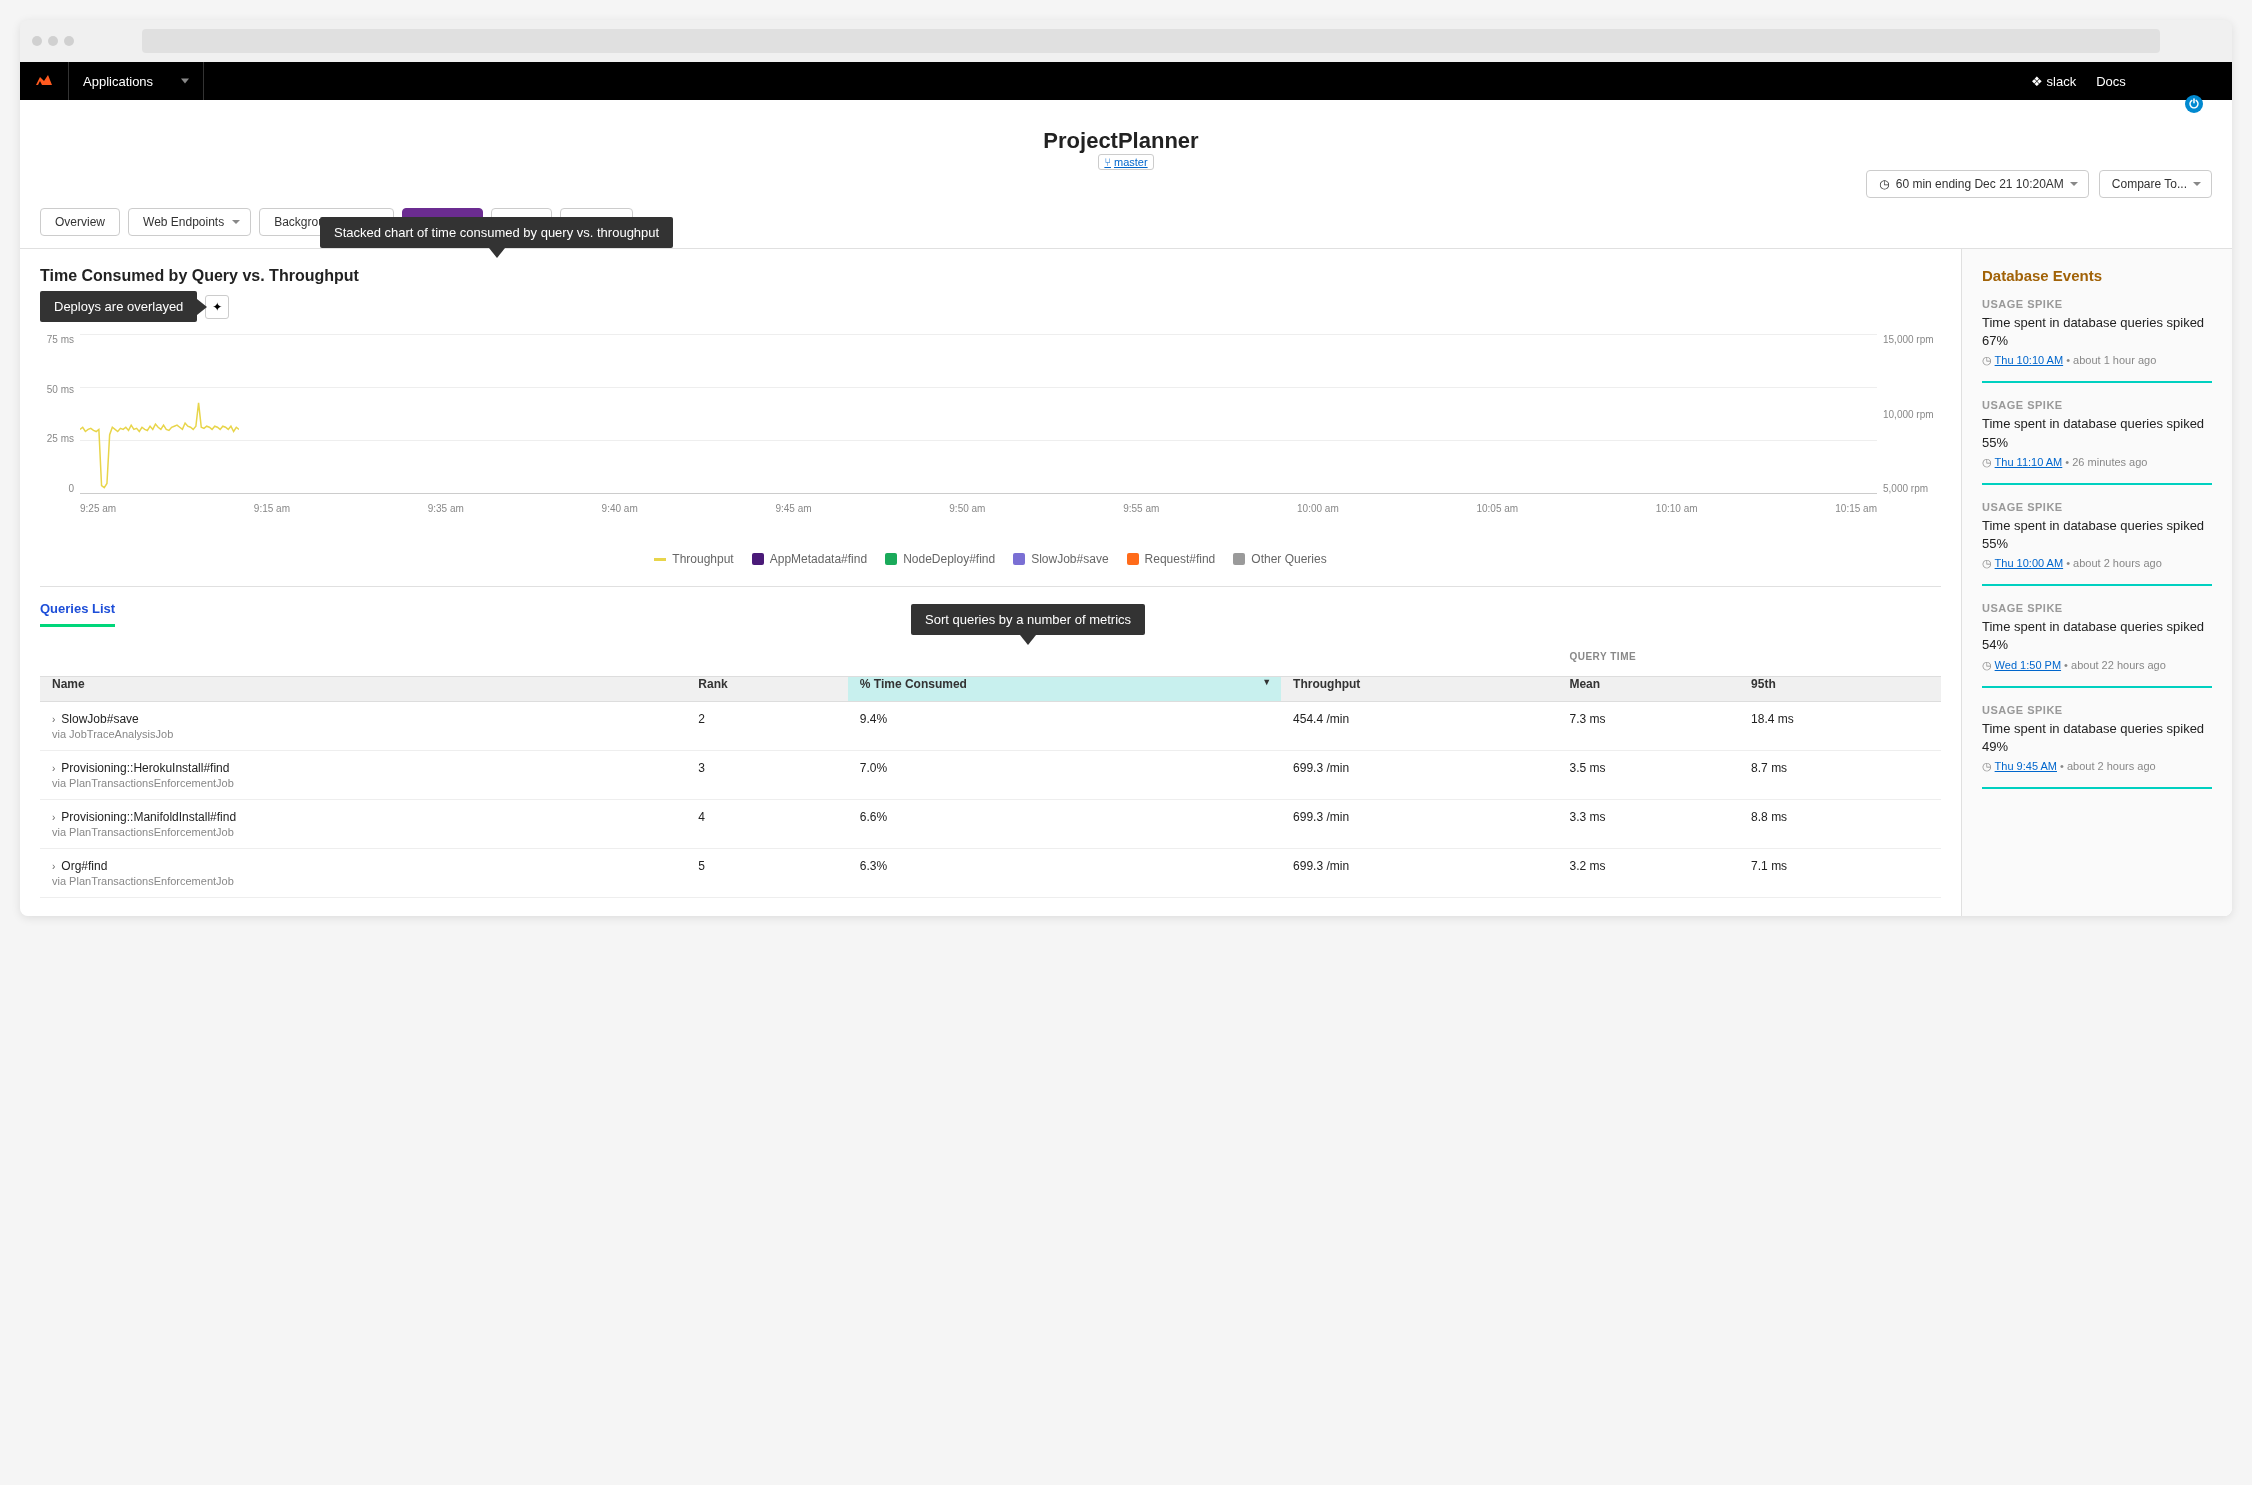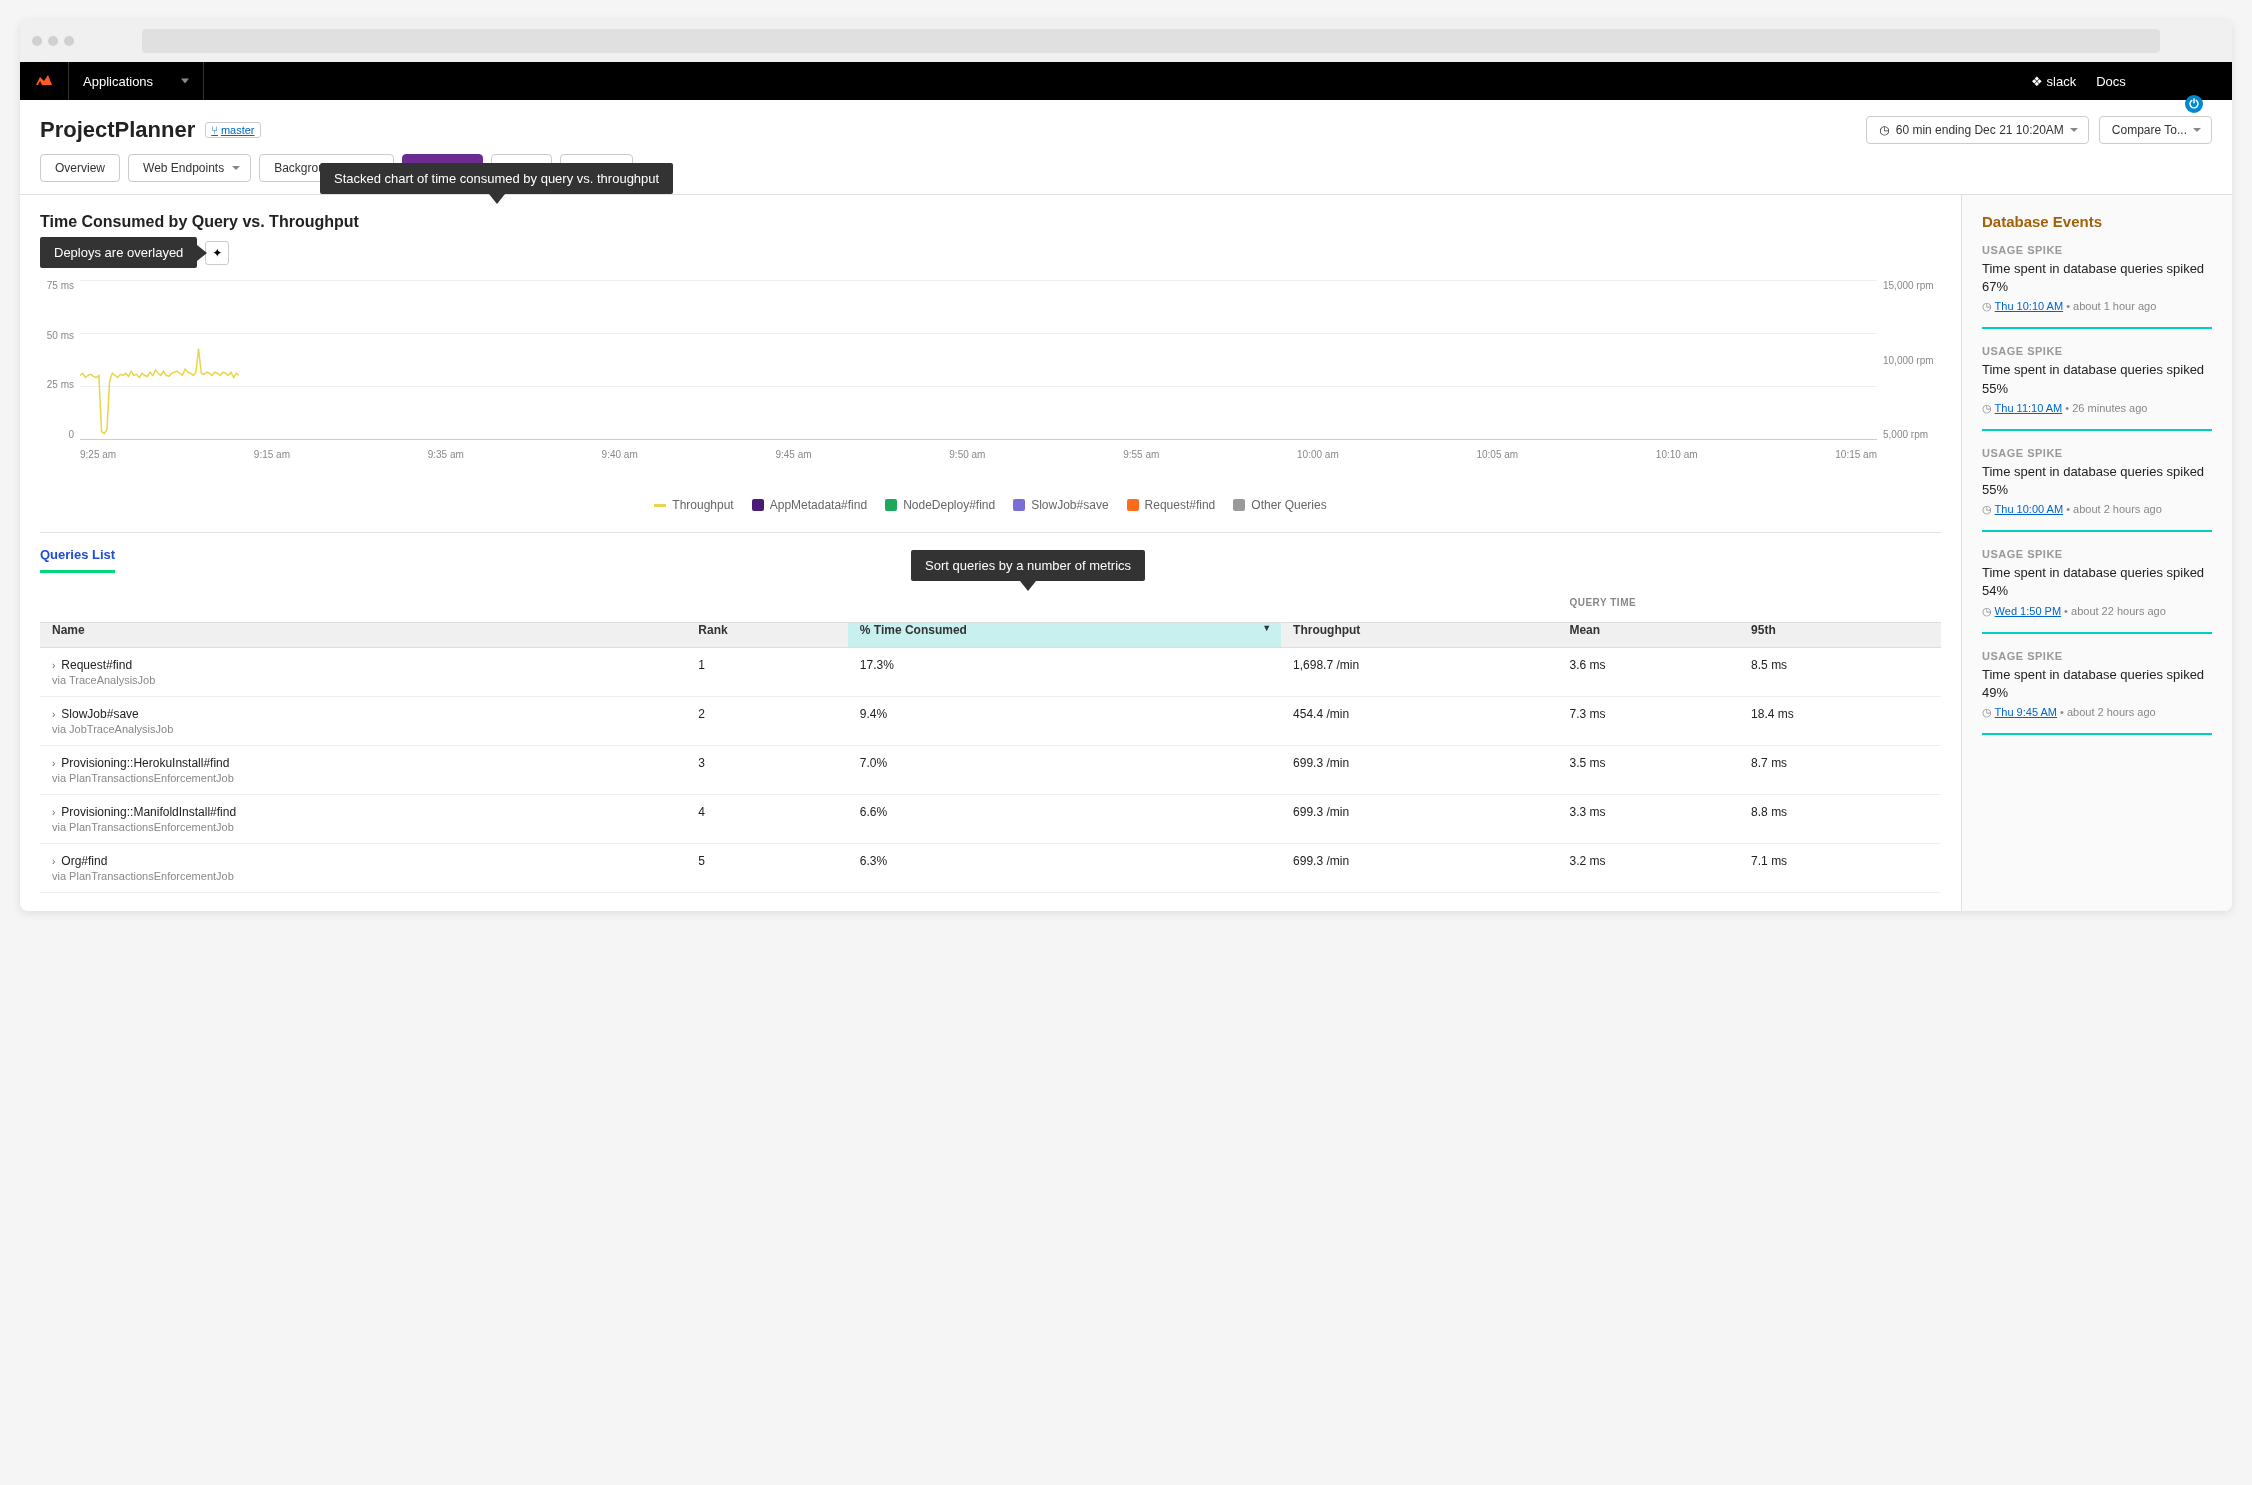--- a/index.html
+++ b/index.html
@@ -13,21 +13,21 @@
 .topnav { background: #000; height: 38px; display: flex; align-items: center; color: #fff; font-size: 13px; }
 .logo { padding: 0 14px; color: #ff5a1f; font-size: 18px; }
 .nav-dropdown { padding: 0 50px 0 14px; border-left: 1px solid #333; border-right: 1px solid #333; height: 100%; display: flex; align-items: center; position: relative; }
 .nav-dropdown::after { content: ""; position: absolute; right: 14px; top: 50%; transform: translateY(-50%); border-left: 4px solid transparent; border-right: 4px solid transparent; border-top: 5px solid #888; }
 .nav-right { margin-left: auto; display: flex; align-items: center; gap: 20px; padding-right: 14px; }
 .slack-badge { display: flex; align-items: center; gap: 4px; }
 .scout-badge { display: flex; align-items: center; gap: 6px; margin-top: 46px; }
 .power-icon { width: 18px; height: 18px; background: #0089d0; border-radius: 50%; display: flex; align-items: center; justify-content: center; color: #fff; font-size: 12px; font-weight: bold; }
 
 .content { background: #fff; }
-.header-row { display: flex; align-items: center; padding: 16px 20px 10px; }
+.header-row { display: flex; align-items: center; padding: 28px 20px 10px; flex-direction: column; }
 .app-name { font-size: 22px; font-weight: 700; color: #222; margin-right: 10px; }
 .branch-tag { font-size: 11px; color: #0066cc; text-decoration: underline; border: 1px solid #ccc; border-radius: 3px; padding: 1px 5px; display: inline-flex; align-items: center; gap: 3px; }
 .header-right { margin-left: auto; display: flex; gap: 10px; }
 .btn { border: 1px solid #ccc; background: #fff; border-radius: 4px; padding: 6px 12px; font-size: 12px; color: #333; display: flex; align-items: center; gap: 6px; }
 .btn-wide { padding: 6px 24px 6px 12px; position: relative; }
 .btn-wide::after { content: ""; position: absolute; right: 10px; top: 50%; transform: translateY(-50%); border-left: 4px solid transparent; border-right: 4px solid transparent; border-top: 4px solid #888; }
 
 .tabs-row { display: flex; gap: 8px; padding: 0 20px 12px; }
 .tab { border: 1px solid #ccc; border-radius: 4px; padding: 6px 14px; font-size: 12px; color: #333; display: flex; align-items: center; gap: 6px; }
 .tab.active { background: #6b2c91; color: #fff; border-color: #6b2c91; }
@@ -606,28 +606,20 @@
             <tr class="qt-group">
               <th style="width:34%;">Name</th>
               <th>Rank</th>
               <th class="sorted">% Time Consumed</th>
               <th>Throughput</th>
               <th>Mean</th>
               <th>95th</th>
             </tr>
           </thead>
           <tbody id="qrows">
-              <tr>
-                <td><span class="expand-caret">›</span><span class="row-name">Request#find</span><div class="row-sub">via TraceAnalysisJob</div></td>
-                <td>1</td>
-                <td>17.3%</td>
-                <td>1,698.7 /min</td>
-                <td>3.6 ms</td>
-                <td>8.5 ms</td>
-              </tr>
               <tr>
                 <td><span class="expand-caret">›</span><span class="row-name">SlowJob#save</span><div class="row-sub">via JobTraceAnalysisJob</div></td>
                 <td>2</td>
                 <td>9.4%</td>
                 <td>454.4 /min</td>
                 <td>7.3 ms</td>
                 <td>18.4 ms</td>
               </tr>
               <tr>
                 <td><span class="expand-caret">›</span><span class="row-name">Provisioning::HerokuInstall#find</span><div class="row-sub">via PlanTransactionsEnforcementJob</div></td>

